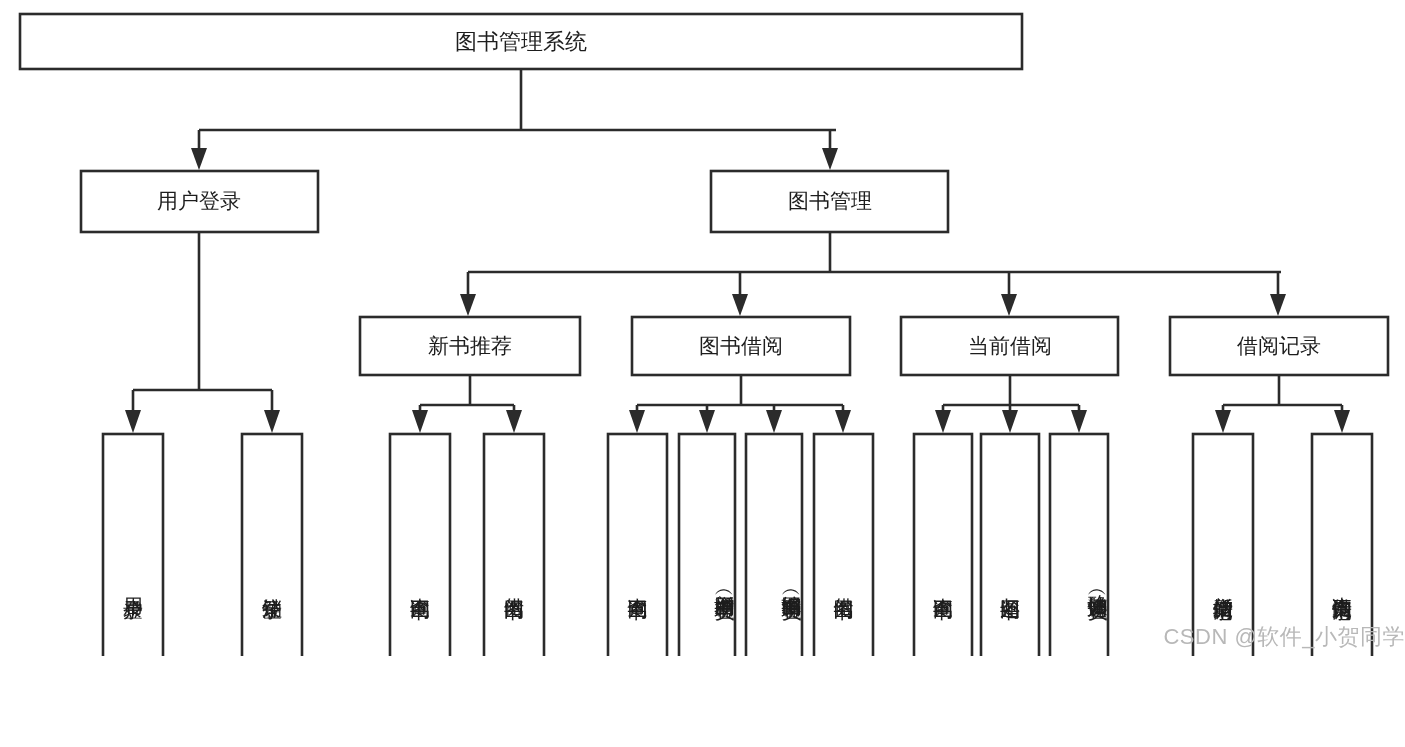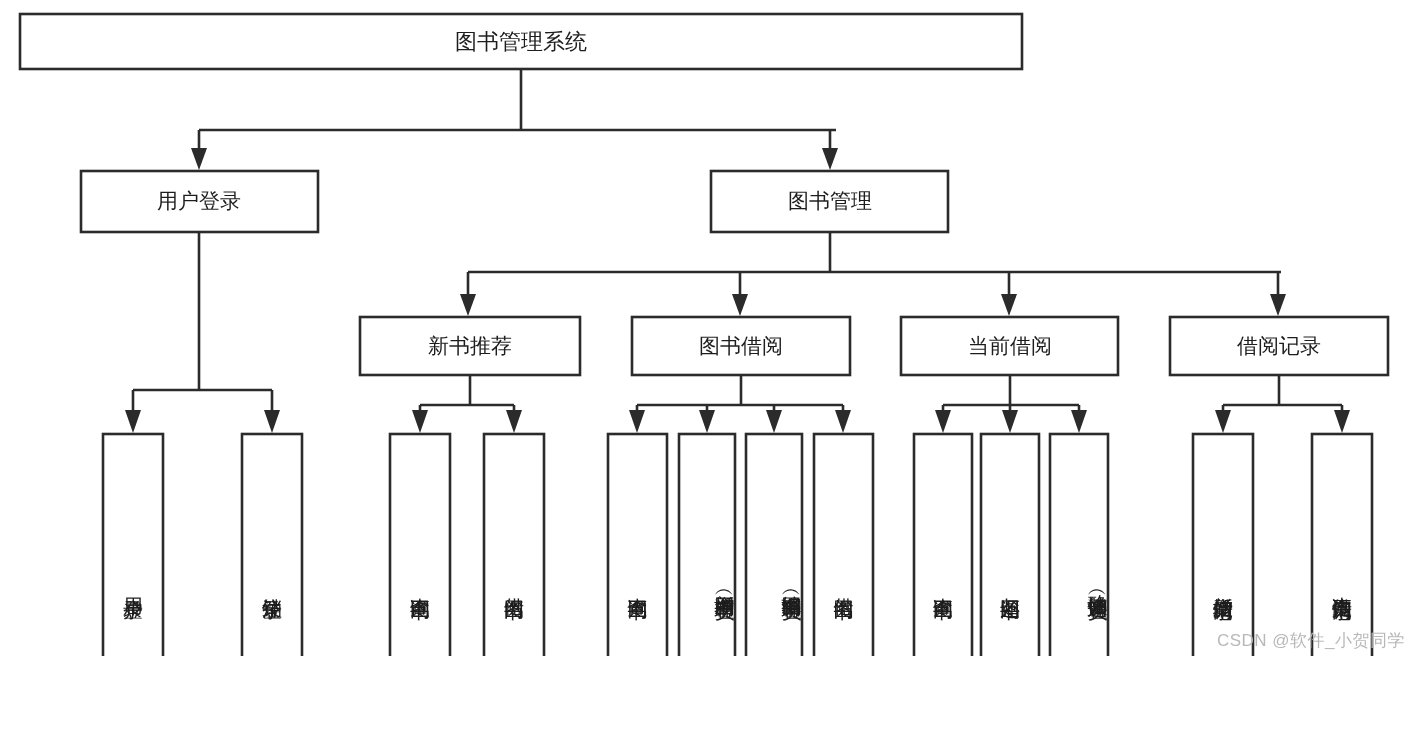--- a/index.html
+++ b/index.html
@@ -69,21 +69,21 @@
     pointer-events: none;
     display: flex;
     align-items: flex-start;
     justify-content: center;
   }
   .watermark {
     position: absolute;
     right: 8px;
     bottom: 4px;
     font-family: "Liberation Sans", "DejaVu Sans", sans-serif;
-    font-size: 17px;
+    font-size: 22px;
     color: #b8b8b8;
     letter-spacing: 0.5px;
     white-space: pre;
   }
 </style>
 </head>
 <body>
 
 <div id="diagram-root">
 

